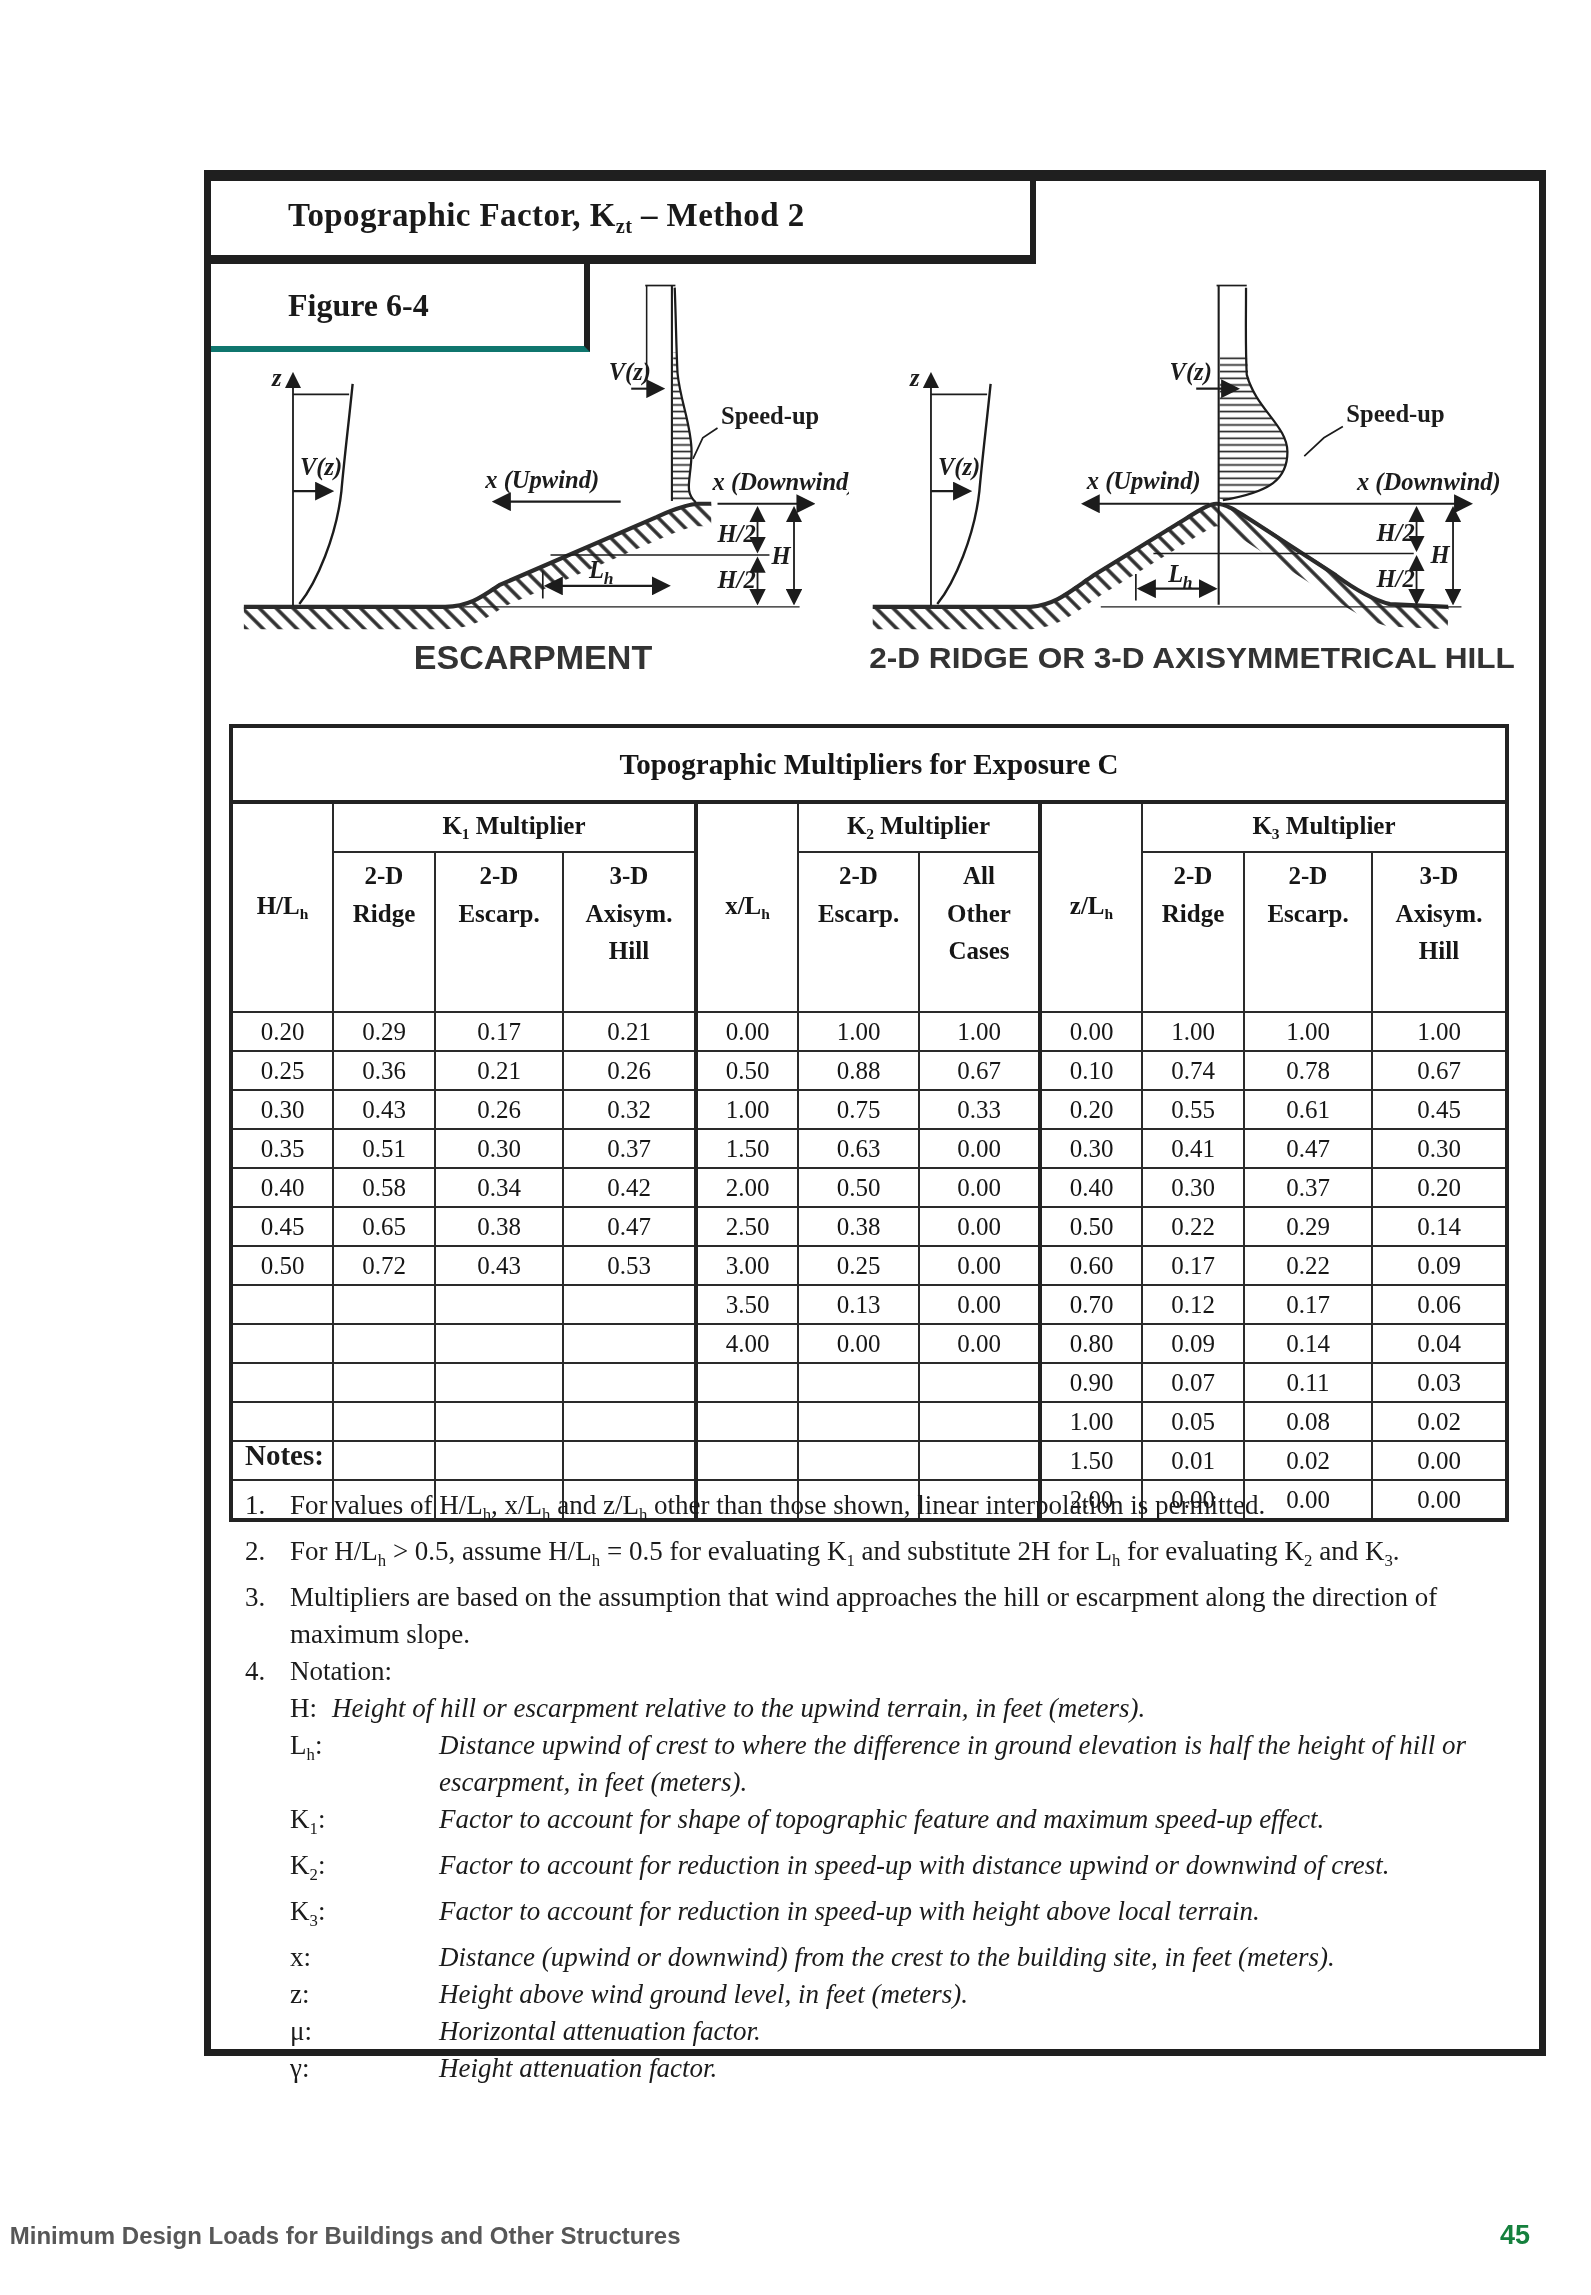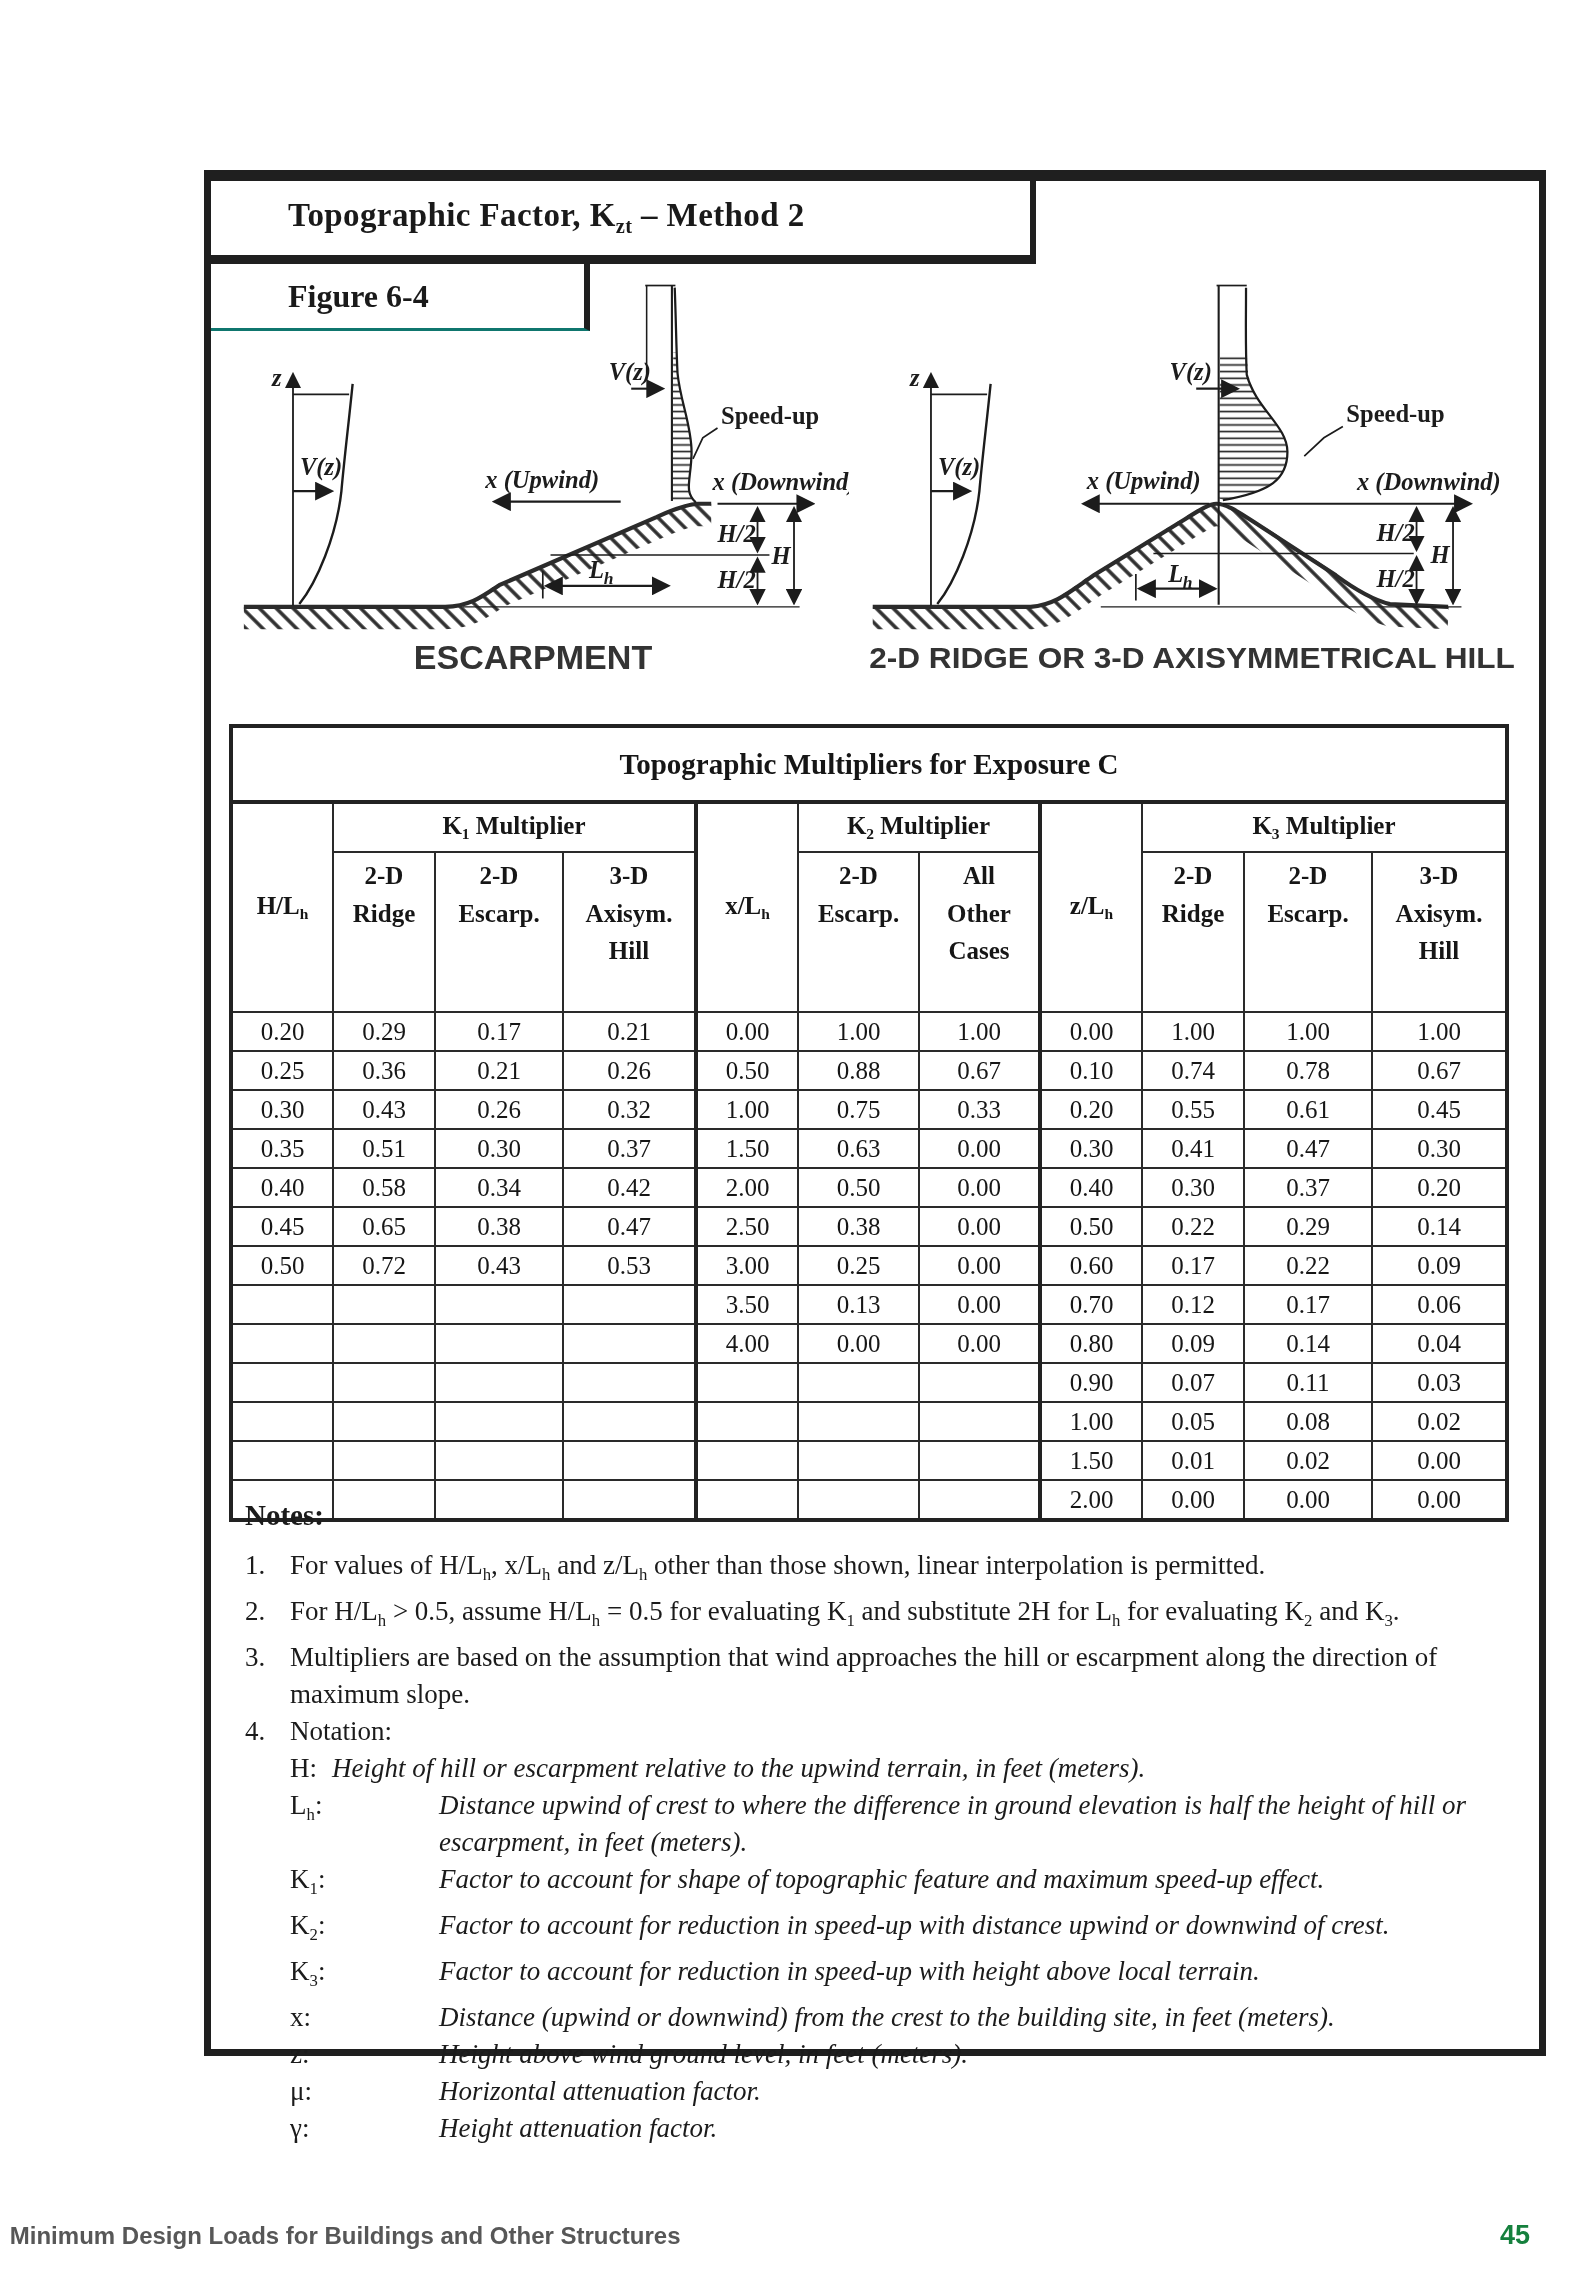--- a/index.html
+++ b/index.html
@@ -1,20 +1,20 @@
 <!DOCTYPE html>
 <html style="font-size:11.2px"><head>
 <meta charset="utf-8">
 <style>
   html,body{margin:0;padding:0;background:#fff;}
   body{width:1592px;height:2295px;position:relative;font-family:"Liberation Serif",serif;color:#1a1a1a;overflow:hidden;}
   .figure-frame{position:absolute;left:156px;top:170px;width:1342px;height:1886px;border:7px solid #1f1f1f;border-top-width:11.2px;background:#fff;box-sizing:border-box;margin-left:48px;}
   .title-box{position:absolute;left:0;top:0;width:825px;height:83px;border-right:6.3px solid #1f1f1f;border-bottom:9px solid #1f1f1f;display:flex;align-items:center;box-sizing:border-box;background:#fff;}
   .title-box .t{font-size:33px;font-weight:bold;padding-left:77px;letter-spacing:0.4px;}
-  .figure-label-box{position:absolute;left:0;top:83px;width:379px;height:67px;border-right:6.3px solid #1f1f1f;border-bottom:3px solid #0f766e;display:flex;align-items:center;box-sizing:border-box;background:#fff;}
+  .figure-label-box{position:absolute;left:0;top:83px;width:379px;height:88px;border-right:6.3px solid #1f1f1f;border-bottom:6px solid #0f766e;display:flex;align-items:center;box-sizing:border-box;background:#fff;}
   .figure-label-box .t{font-size:32px;font-weight:bold;padding-left:77px;}
   sub{font-size:62%;vertical-align:-0.35em;}
 
   .diag{position:absolute;}
   .diag-left{left:27px;top:94px;width:611px;height:414px;}
   .diag-right{left:644px;top:94px;width:674px;height:414px;}
   .dlabel{font-family:"Liberation Serif",serif;font-weight:bold;font-style:italic;font-size:35px;fill:#1c1c1c;}
   .dlabel-up{font-family:"Liberation Serif",serif;font-weight:bold;font-size:35px;fill:#1c1c1c;}
   .dcap{font-family:"Liberation Sans",sans-serif;font-weight:bold;fill:#333;}
   .dsub{font-family:"Liberation Serif",serif;font-weight:bold;font-style:italic;font-size:25px;fill:#1c1c1c;}
@@ -23,21 +23,21 @@
   .mult-table th,.mult-table td{border:2.1px solid #2a2a2a;text-align:center;font-family:"Liberation Serif",serif;color:#161616;overflow:hidden;}
   .mult-table .title-row th{border:none;border-bottom:4.9px solid #222;font-size:29px;font-weight:bold;height:70px;}
   .mult-table{border:4.9px solid #222;}
   .mult-table th{font-weight:bold;font-size:25px;}
   .mult-table .grp th{height:45px;}
   .mult-table .sub th{height:153px;vertical-align:top;padding-top:4.2px;white-space:pre-line;line-height:1.5;}
   .mult-table td{height:35px;font-size:25px;}
   .mult-table .sep{border-left:4.9px solid #222;}
   .mult-table .hd-side{vertical-align:middle !important;}
 
-  .notes{position:absolute;left:34px;top:1318px;width:1256px;font-size:27px;color:#1b1b1b;}
+  .notes{position:absolute;left:34px;top:1258px;width:1256px;font-size:27px;color:#1b1b1b;}
   .notes-heading{font-weight:bold;font-size:29px;margin-bottom:15.4px;}
   .note-item{display:flex;line-height:37px;}
   .note-num{width:45px;flex:0 0 45px;}
   .note-text{flex:1;}
   .notation{margin-left:45px;}
   .not-row{display:flex;line-height:37px;}
   .not-term{flex:0 0 149px;}
   .not-term.narrow{flex:0 0 42px;}
   .not-def{flex:1;font-style:italic;}
 

